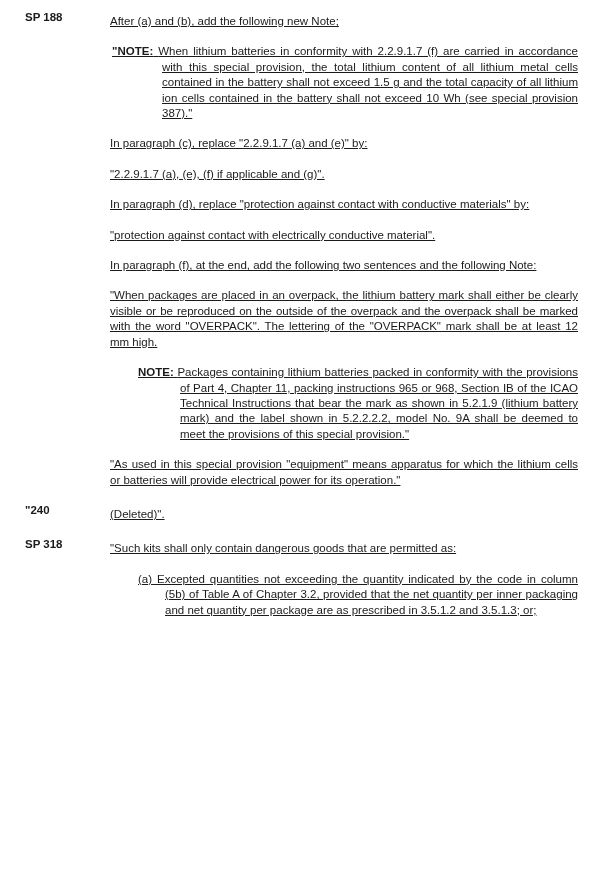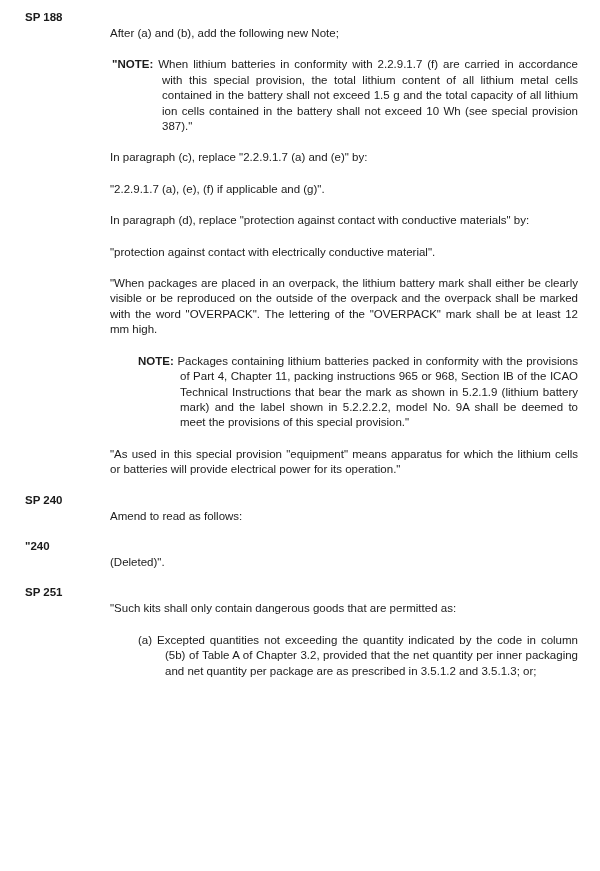--- a/index.html
+++ b/index.html
@@ -25,21 +25,22 @@
   .sp-label {
     width: 85px;
     flex-shrink: 0;
     font-weight: bold;
   }
   .content {
     flex: 1;
     min-width: 0;
   }
   p {
-    margin: 16px 0 15px 0;
+    margin: 4px 0 15px 0;
+    text-decoration: underline;
   }
   .justify {
     text-align: justify;
   }
   .note1 {
     margin-left: 2px;
     padding-left: 50px;
     text-indent: -50px;
     text-align: justify;
   }
@@ -66,43 +67,38 @@
 
   <div class="section">
     <div class="sp-label">SP 188</div>
     <div class="content">
       <p>After (a) and (b), add the following new Note;</p>
       <p class="note1"><span class="note-label">"NOTE:</span> <span>When lithium batteries in conformity with 2.2.9.1.7 (f) are carried in accordance with this special provision, the total lithium content of all lithium metal cells contained in the battery shall not exceed 1.5 g and the total capacity of all lithium ion cells contained in the battery shall not exceed 10 Wh (see special provision 387)."</span></p>
       <p>In paragraph (c), replace "2.2.9.1.7 (a) and (e)" by:</p>
       <p>"2.2.9.1.7 (a), (e), (f) if applicable and (g)".</p>
       <p class="justify">In paragraph (d), replace "protection against contact with conductive materials" by:</p>
       <p>"protection against contact with electrically conductive material".</p>
+      <p class="justify">In paragraph (f), at the end, add the following two sentences and the following Note:</p>
       <p class="justify">"When packages are placed in an overpack, the lithium battery mark shall either be clearly visible or be reproduced on the outside of the overpack and the overpack shall be marked with the word "OVERPACK". The lettering of the "OVERPACK" mark shall be at least 12 mm high.</p>
       <p class="note2"><span class="note-label">NOTE:</span> <span>Packages containing lithium batteries packed in conformity with the provisions of Part 4, Chapter 11, packing instructions 965 or 968, Section IB of the ICAO Technical Instructions that bear the mark as shown in 5.2.1.9 (lithium battery mark) and the label shown in 5.2.2.2.2, model No. 9A shall be deemed to meet the provisions of this special provision."</span></p>
       <p class="justify">"As used in this special provision "equipment" means apparatus for which the lithium cells or batteries will provide electrical power for its operation."</p>
     </div>
   </div>
 
 
-  <div class="section">
-    <div class="sp-label">SP 240</div>
-    <div class="content">
-      <p>Amend to read as follows:</p>
-    </div>
-  </div>
 
   <div class="section">
     <div class="sp-label">"240</div>
     <div class="content">
       <p>(Deleted)".</p>
     </div>
   </div>
 
 
   <div class="section">
-    <div class="sp-label">SP 251</div>
+    <div class="sp-label">SP 318</div>
     <div class="content">
       <p>"Such kits shall only contain dangerous goods that are permitted as:</p>
       <p class="list-item"><span>(a)</span> <span>Excepted quantities not exceeding the quantity indicated by the code in column (5b) of Table A of Chapter 3.2, provided that the net quantity per inner packaging and net quantity per package are as prescribed in 3.5.1.2 and 3.5.1.3; or;</span></p>
     </div>
   </div>
 
 </div>
 
 </body></html>

